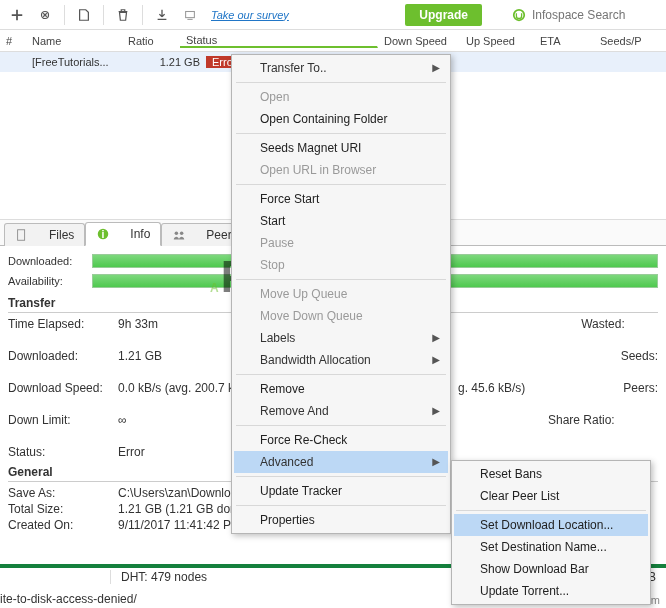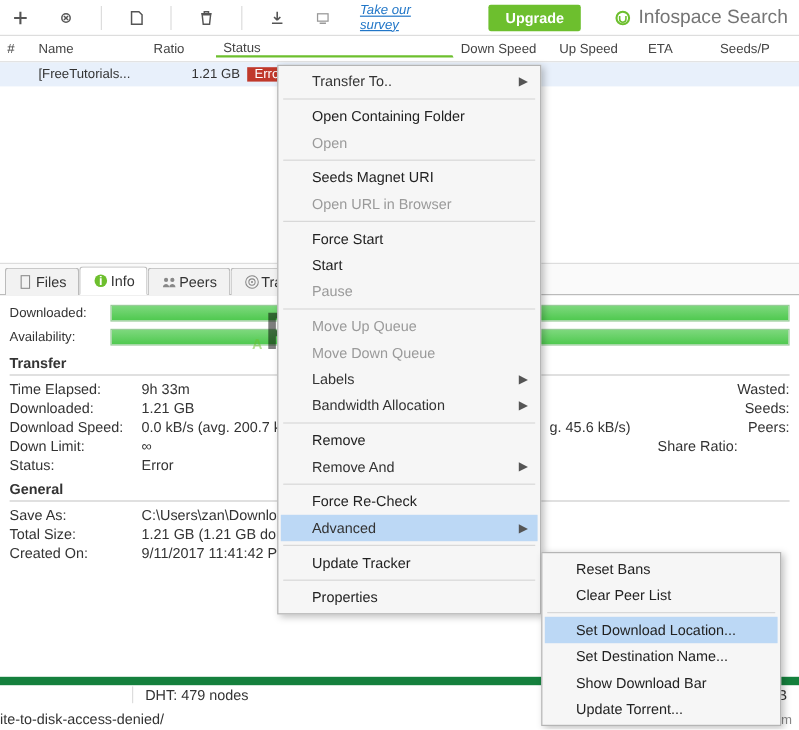--- a/index.html
+++ b/index.html
@@ -1,50 +1,50 @@
 <!DOCTYPE html>
 <html><head>
 <meta charset="utf-8">
 <style>
 *{box-sizing:border-box;margin:0;padding:0;font-family:"Segoe UI",Tahoma,sans-serif;font-size:12px;color:#333}
 body{background:#fff;width:666px;height:608px;overflow:hidden;position:relative}
-.toolbar{height:30px;border-bottom:1px solid #ddd;display:flex;align-items:center;padding:0 4px;gap:12px}
+.toolbar{height:30px;border-bottom:1px solid #ddd;display:flex;align-items:center;padding:0 4px;gap:2px}
 .tbtn{width:26px;height:24px;display:flex;align-items:center;justify-content:center;border:1px solid transparent;border-radius:2px}
 .vsep{width:1px;height:20px;background:#ddd;margin:0 4px}
 .survey{color:#2176c7;text-decoration:underline;font-size:11px;font-style:italic;margin-left:6px}
-.upgrade{background:#6dbf2e;color:#fff;font-weight:bold;padding:4px 14px;border-radius:2px;margin:0 6px;font-size:12px}
+.upgrade{background:#6dbf2e;color:#fff;font-weight:bold;padding:4px 14px;border-radius:2px;margin:0 18px;font-size:12px}
 .search{flex:1;display:flex;align-items:center;gap:6px;margin-left:10px}
-.search input{border:none;outline:none;color:#3b82f6;font-size:16px;width:130px}
+.search input{border:none;outline:none;color:#3b82f6;font-size:12px;width:130px}
 .headers{display:flex;border-bottom:1px solid #ddd;height:22px;align-items:center;background:#fff}
 .headers>div{padding:0 6px;text-align:left;font-size:11px;color:#444;border-right:1px solid transparent}
 .th-num{width:26px;text-align:right}
 .th-name{width:96px}
 .th-size{width:58px;text-align:right}
 .th-status{width:198px;text-align:center;border-bottom:2px solid #6dbf2e}
 .th-down{width:82px;text-align:right}
 .th-up{width:74px;text-align:right}
 .th-eta{width:60px}
 .th-seeds{width:50px}
 .row{display:flex;height:20px;align-items:center;background:#e8f0fb}
 .row>div{padding:0 6px;font-size:11px}
 .r-name{width:122px;overflow:hidden;white-space:nowrap;text-overflow:ellipsis}
 .r-size{width:58px;text-align:right}
 .r-status{width:198px;background:#c0392b;color:#fff;padding:2px 6px}
 .blank{height:148px;border-bottom:1px solid #ddd}
 .tabs{display:flex;height:26px;align-items:flex-end;border-bottom:1px solid #bbb;padding-left:4px;gap:0;background:#fafafa}
-.tab{padding:4px 10px;border:1px solid #bbb;border-bottom:none;background:#f2f2f2;font-size:11px;display:flex;align-items:flex-start;gap:1px;border-radius:3px 3px 0 0;position:relative;top:1px}
+.tab{padding:4px 10px;border:1px solid #bbb;border-bottom:none;background:#f2f2f2;font-size:11px;display:flex;align-items:flex-start;gap:20px;border-radius:3px 3px 0 0;position:relative;top:1px}
 .tab.active{background:#fff;border-bottom:1px solid #fff}
 .info{padding:4px 8px}
 .bar-row{display:flex;align-items:center;height:18px;gap:6px;margin:2px 0}
 .bar-row .lbl{width:78px;font-size:11px}
 .bar{flex:1;height:14px;background:linear-gradient(#7dd87d,#4fc94f);border:1px solid #9c9}
 .section{font-weight:bold;font-size:12px;border-bottom:1px solid #ccc;margin:6px 0 4px;padding-bottom:2px}
 .grid{display:grid;grid-template-columns:110px 1fr;row-gap:2px;font-size:11px}
-.grid2{display:grid;grid-template-columns:110px 340px 90px 1fr;row-gap:2px;font-size:11px}
-.footer{position:absolute;left:0;right:0;bottom:22px;height:22px;border-top:7px solid #15803d;display:flex;align-items:center;font-size:11px;color:#555}
+.grid2{display:grid;grid-template-columns:110px 340px 90px 1fr;row-gap:18px;font-size:11px}
+.footer{position:absolute;left:0;right:0;bottom:22px;height:22px;border-top:4px solid #15803d;display:flex;align-items:center;font-size:11px;color:#555}
 .footer>div{padding:0 10px;border-left:1px solid #ddd}
 .url{position:absolute;left:0;bottom:2px;font-size:12px;color:#333}
 .wm{position:absolute;right:6px;bottom:2px;font-size:11px;color:#888}
 .menu{position:absolute;background:#f6f6f6;border:1px solid #b5b5b5;box-shadow:2px 2px 6px rgba(0,0,0,.25);padding:2px}
 .menu .mi{padding:4px 28px 4px 26px;font-size:12px;color:#222;white-space:nowrap;position:relative}
 .menu .mi.disabled{color:#9a9a9a}
 .menu .mi.hl{background:#bcd8f5}
 .menu .mi .arr{position:absolute;right:8px;top:5px;font-size:10px;color:#555}
 .menu .msep{height:1px;background:#d8d8d8;margin:3px 2px}
 .menu1{left:231px;top:54px;width:220px}
@@ -162,21 +162,21 @@
   <div class="bar-row">
       <div class="lbl">Availability:</div>
       <div class="bar"></div>
     </div>
 
   <div class="section">Transfer</div>
   <div class="grid2">
     <div>Time Elapsed:</div>
       <div>9h 33m</div>
       <div></div>
-      <div style="text-align:right">Wasted:</div>
+      <div style="text-align:center">Wasted:</div>
     <div>Downloaded:</div>
       <div>1.21 GB</div>
       <div></div>
       <div style="text-align:right">Seeds:</div>
     <div>Download Speed:</div>
       <div>0.0 kB/s (avg. 200.7 k</div>
       <div>g. 45.6 kB/s)</div>
       <div style="text-align:right">Peers:</div>
     <div>Down Limit:</div>
       <div>∞</div>
@@ -206,29 +206,30 @@
   <div>D: 0.1 kB/s T: 56.0 kB</div>
 </div>
 <div class="url">ite-to-disk-access-denied/</div>
 <div class="wm">wsxdn.com</div>
 
 <div class="logo-ovl"><span class="g">A</span>PPU<span class="g">A</span>LS</div>
 
 <div class="menu menu1">
   <div class="mi"><span>Transfer To..</span><span class="arr">▶</span></div>
   <div class="msep"></div>
+  <div class="mi disabled">Open</div>
   <div class="mi">Open Containing Folder</div>
-  <div class="mi disabled">Open</div>
   <div class="msep"></div>
   <div class="mi">Seeds Magnet URI</div>
   <div class="mi disabled">Open URL in Browser</div>
   <div class="msep"></div>
   <div class="mi">Force Start</div>
   <div class="mi">Start</div>
   <div class="mi disabled">Pause</div>
+  <div class="mi disabled">Stop</div>
   <div class="msep"></div>
   <div class="mi disabled">Move Up Queue</div>
   <div class="mi disabled">Move Down Queue</div>
   <div class="mi"><span>Labels</span><span class="arr">▶</span></div>
   <div class="mi"><span>Bandwidth Allocation</span><span class="arr">▶</span></div>
   <div class="msep"></div>
   <div class="mi">Remove</div>
   <div class="mi"><span>Remove And</span><span class="arr">▶</span></div>
   <div class="msep"></div>
   <div class="mi">Force Re-Check</div>

